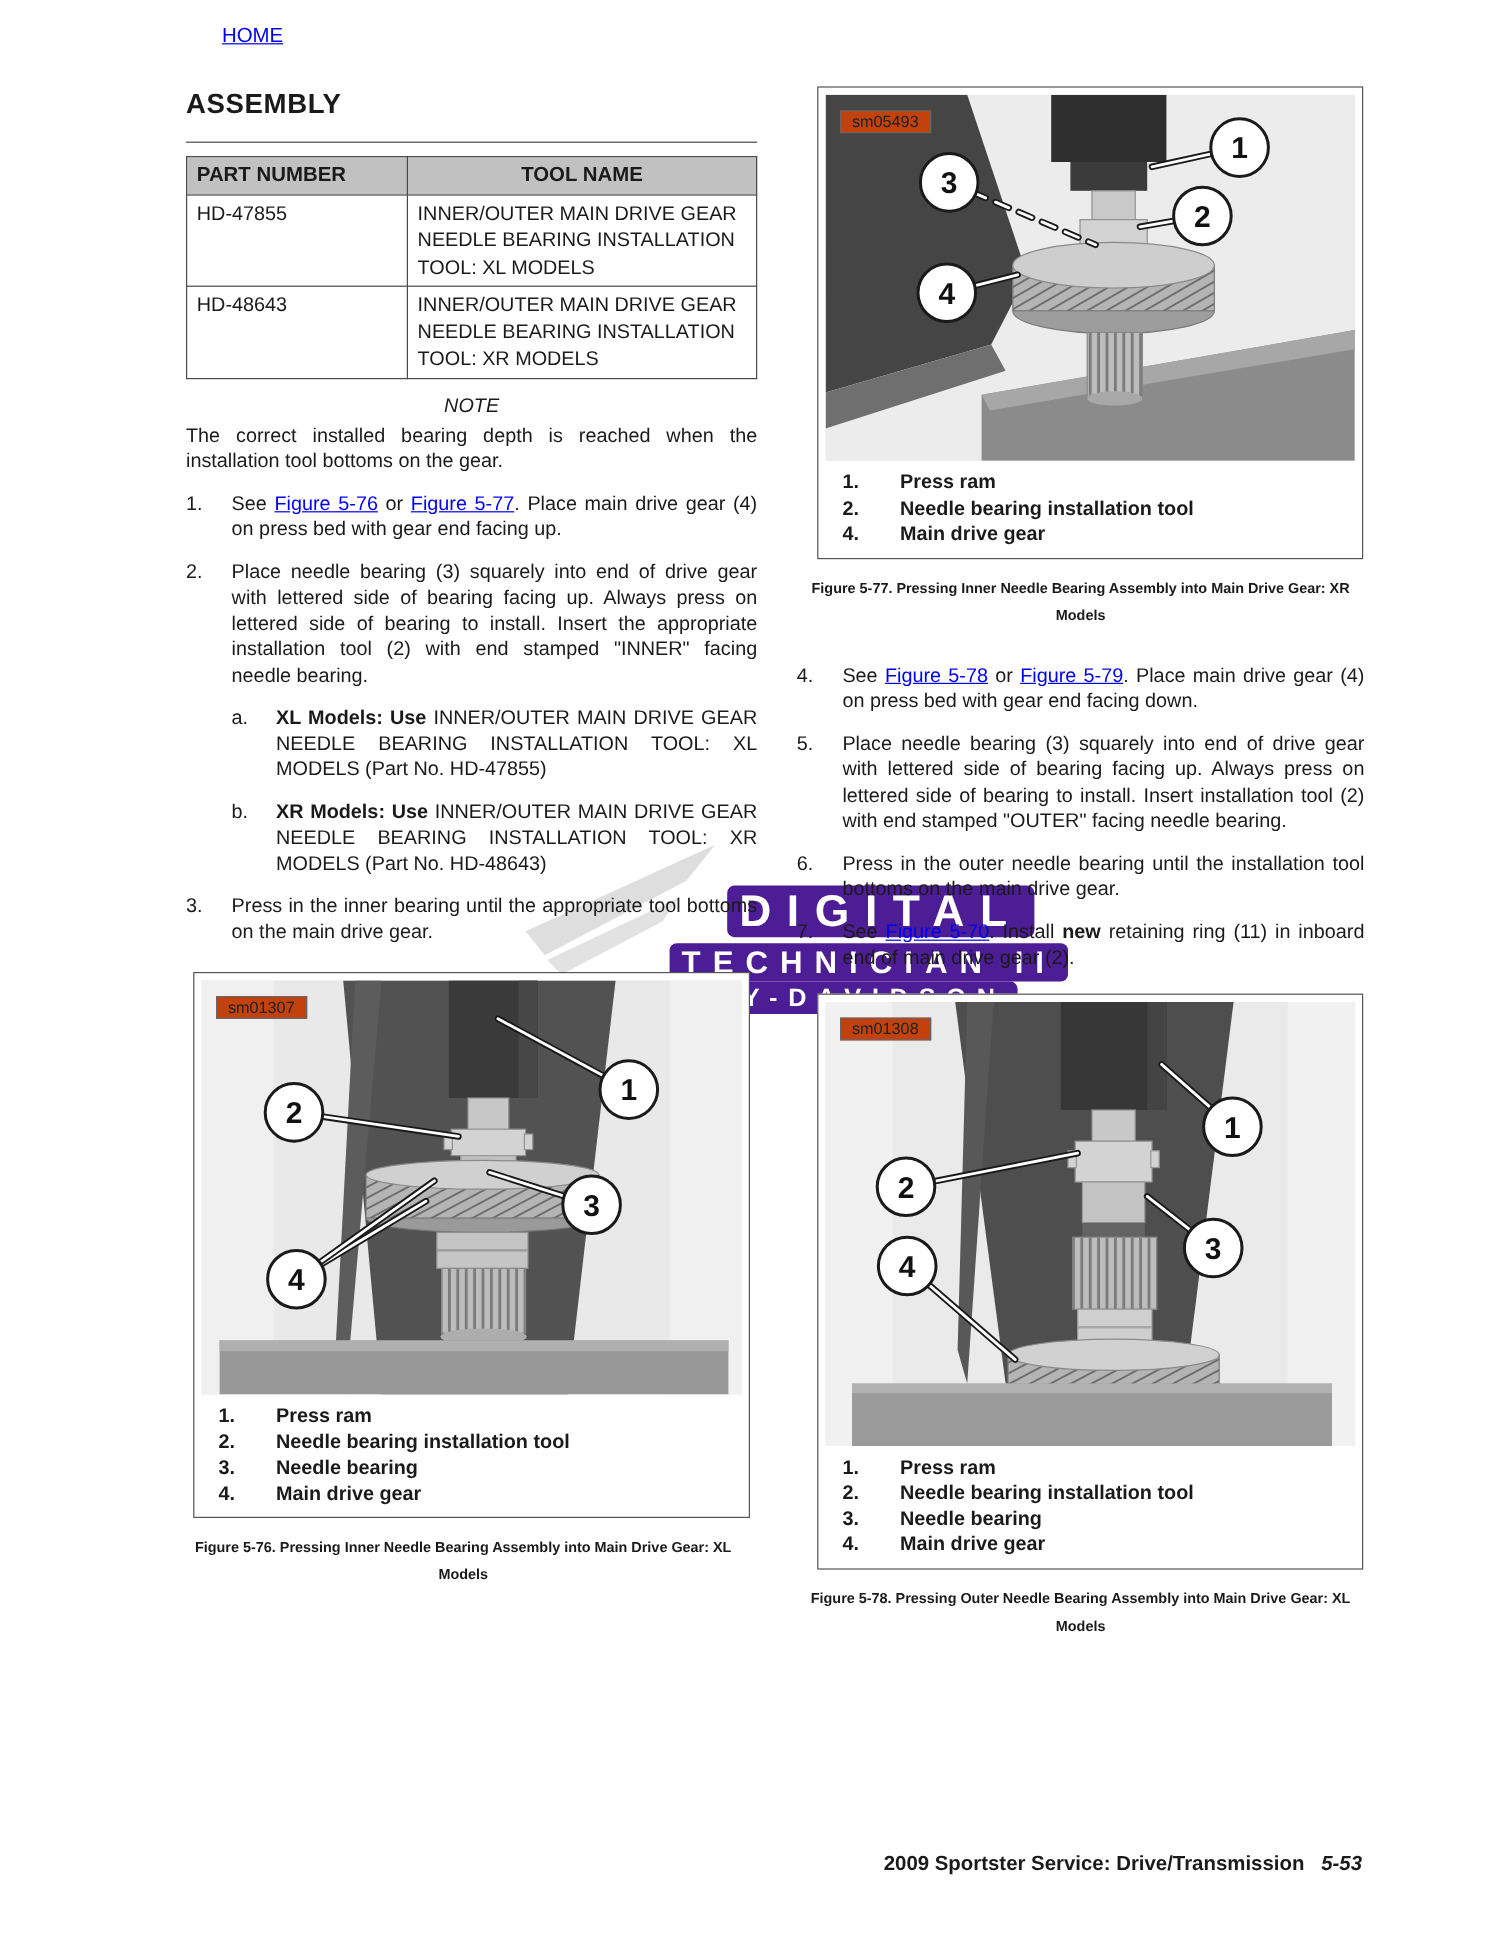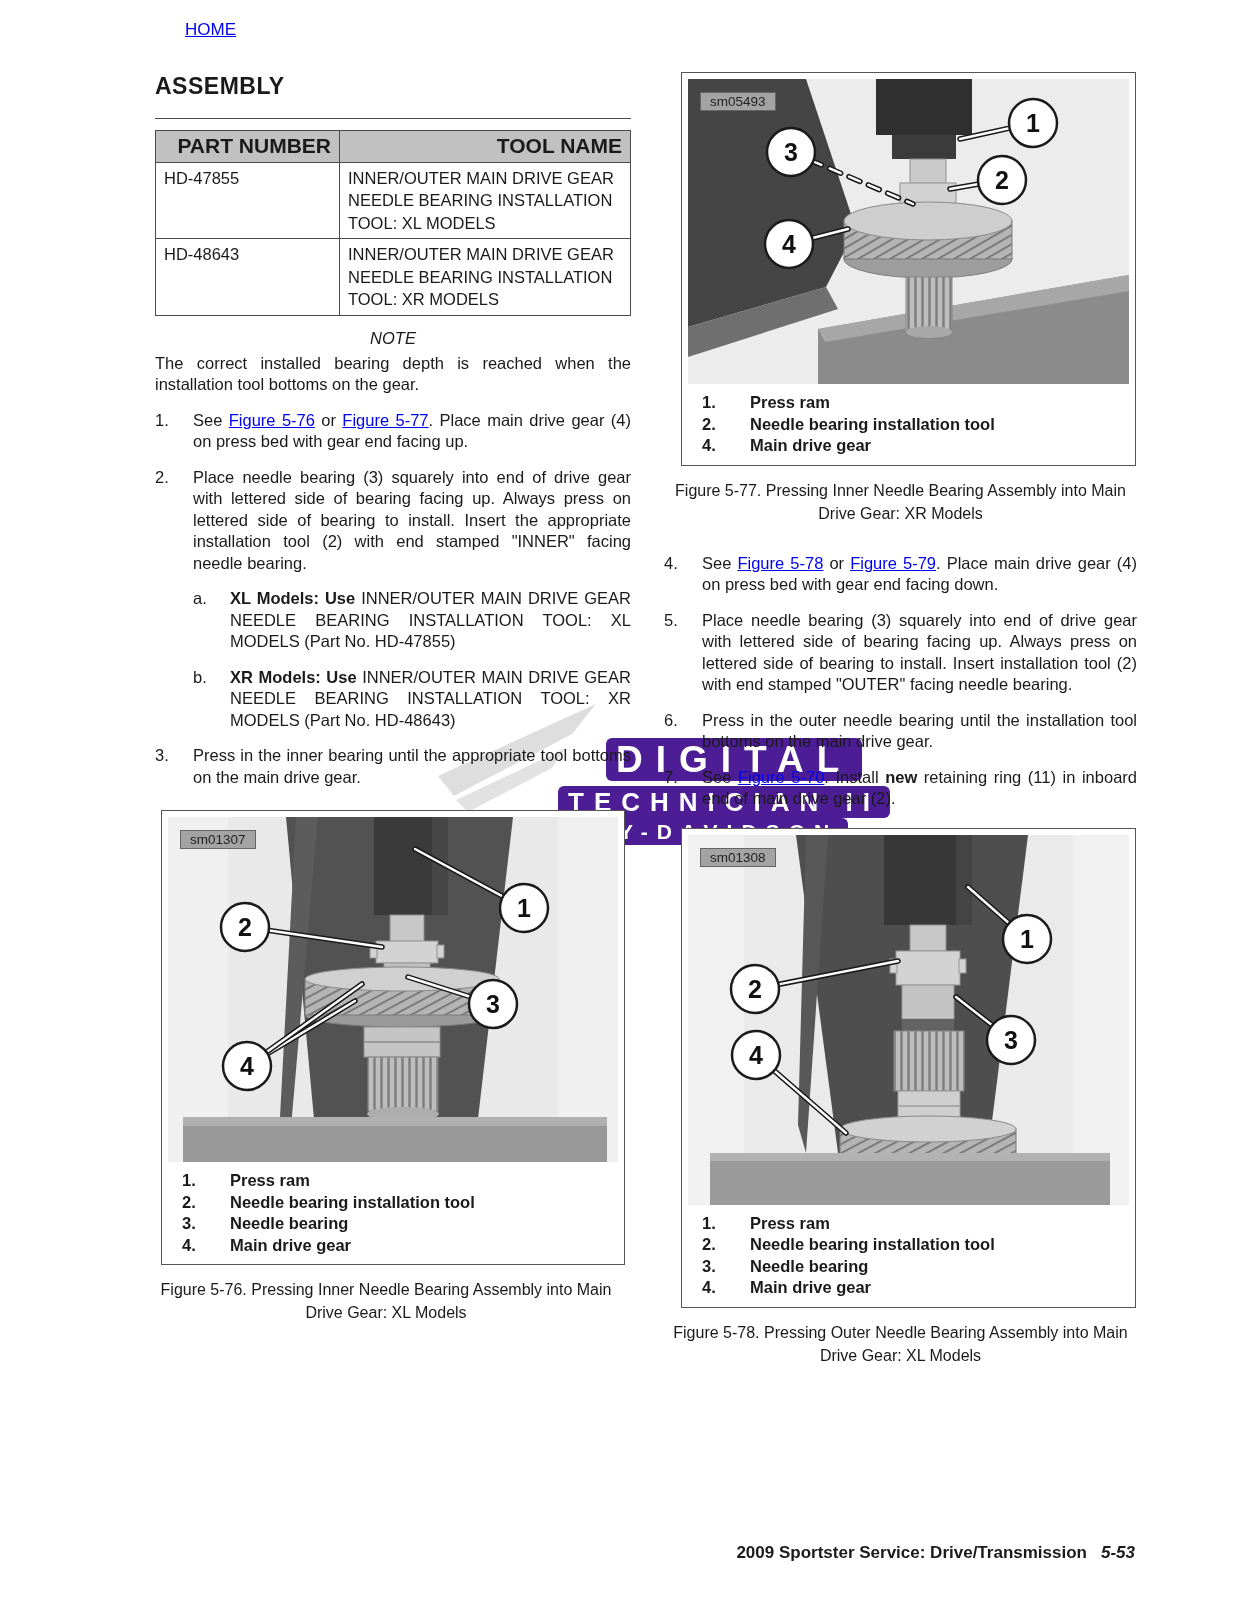--- a/index.html
+++ b/index.html
@@ -17,44 +17,44 @@
   a.doc-link{color:#0000f0;text-decoration:underline;cursor:pointer;}
   .home{left:155px;top:20px;font-size:17px;z-index:2;margin-left:30px;}
   .col{z-index:2;}
   .col-left{left:155px;top:73px;width:476px;}
   .col-right{left:664px;top:72px;width:473px;}
   h1.title{margin:0 0 18px 0;font-size:23px;letter-spacing:.5px;}
   .rule{border-bottom:1.5px solid #4a4a4a;margin:0 0 11px 0;}
   
   table.tools{border-collapse:collapse;width:100%;font-size:16.5px;}
   table.tools th,table.tools td{border:1.5px solid #4a4a4a;padding:4px 8px;vertical-align:top;line-height:22.5px;}
-  table.tools th{background:#c1c1c1;font-size:21px;text-align:right;}
+  table.tools th{background:#c1c1c1;font-size:17px;}
   th.th-part{text-align:left;width:167px;}
   th.th-tool{text-align:center;}
   
   .note-label{text-align:center;font-style:italic;font-size:16.5px;margin-top:13px;}
   .note-text{font-size:16.5px;line-height:21.5px;text-align:justify;margin-top:5px;}
   .step{display:flex;margin-top:14px;font-size:16.5px;line-height:21.5px;}
   .step .num{flex:0 0 38px;}
   .step .body{flex:1;text-align:justify;}
   .substep{display:flex;margin:14px 0 0 38px;font-size:16.5px;line-height:21.5px;}
   .substep .num{flex:0 0 37px;}
   .substep .body{flex:1;text-align:justify;}
   .b{font-weight:bold;}
   
   .figbox{border:1.5px solid #555;background:#fff;padding:6px;}
   .fig-left{margin-left:6px;margin-top:22px;width:450px;}
   .fig-right{margin-left:17px;width:441px;}
   .photo{position:relative;background:#e9e9e9;}
   .photo svg{display:block;}
-  .photo-id{position:absolute;left:12px;top:13px;background:#a3a3a3;border:1px solid #666;
+  .photo-id{position:absolute;left:12px;top:13px;background:#c2410c;border:1px solid #666;
             padding:1px 9px;font-size:13.5px;color:#222;}
   ol.legend{list-style:none;margin:8px 0 2px 0;padding:0 0 0 14px;font-weight:bold;font-size:16.5px;line-height:21.5px;}
   ol.legend .lnum{display:inline-block;width:48px;}
-  .caption{font-weight:normal;font-size:16px;line-height:23px;text-align:center;margin-top:13px;}
+  .caption{font-weight:bold;font-size:12px;line-height:23px;text-align:center;margin-top:13px;}
   .cap-left{width:462px;}
   .cap-right{width:473px;}
   .mt28{margin-top:28px;}
   .mt18{margin-top:18px;}
   
   .footer{right:125px;top:1543px;font-weight:bold;font-size:17px;z-index:2;}
   .footer .pageno{margin-left:14px;font-style:italic;}
 </style>
 </head>
 <body>

